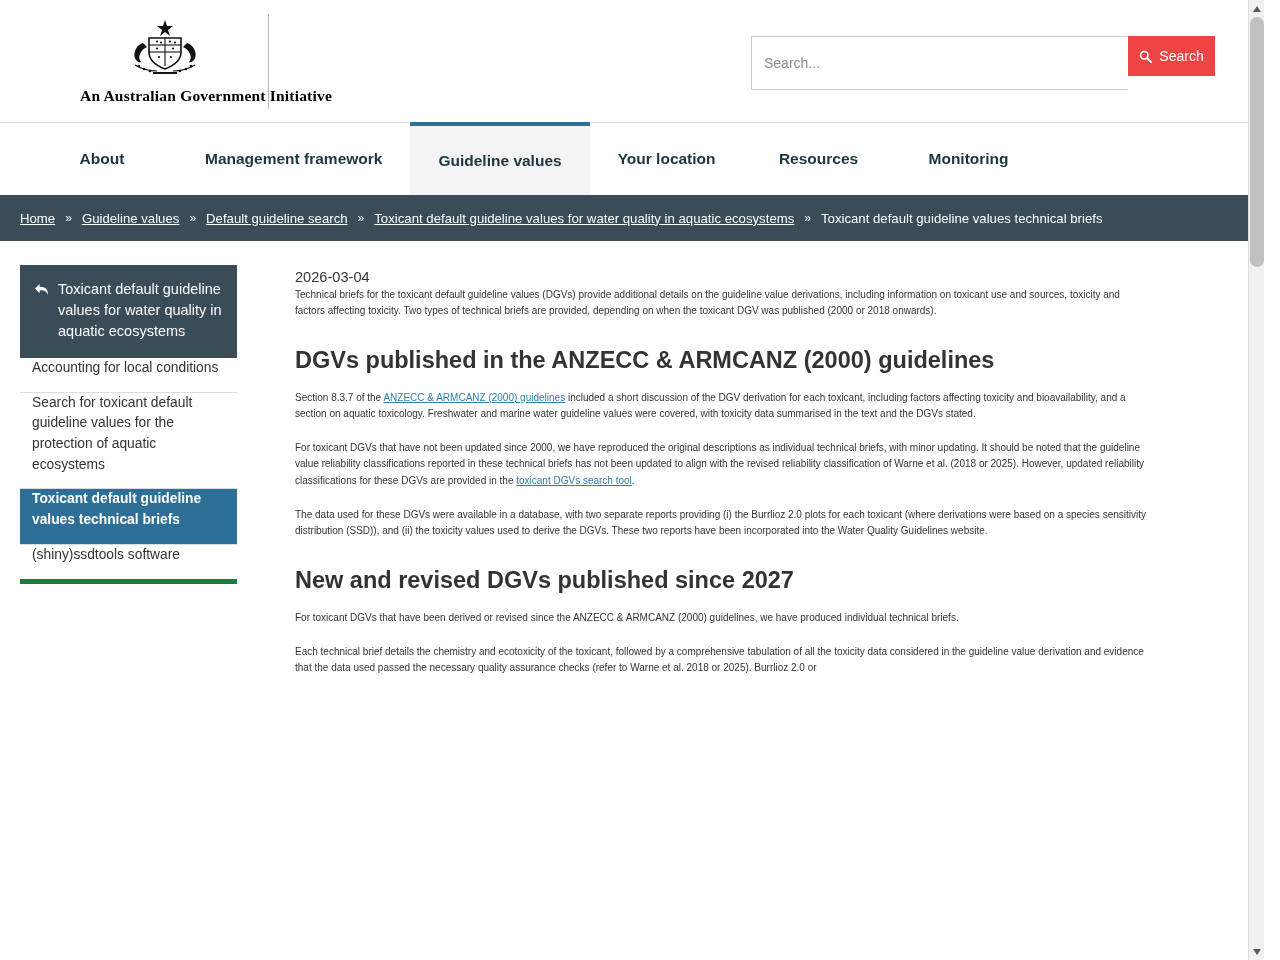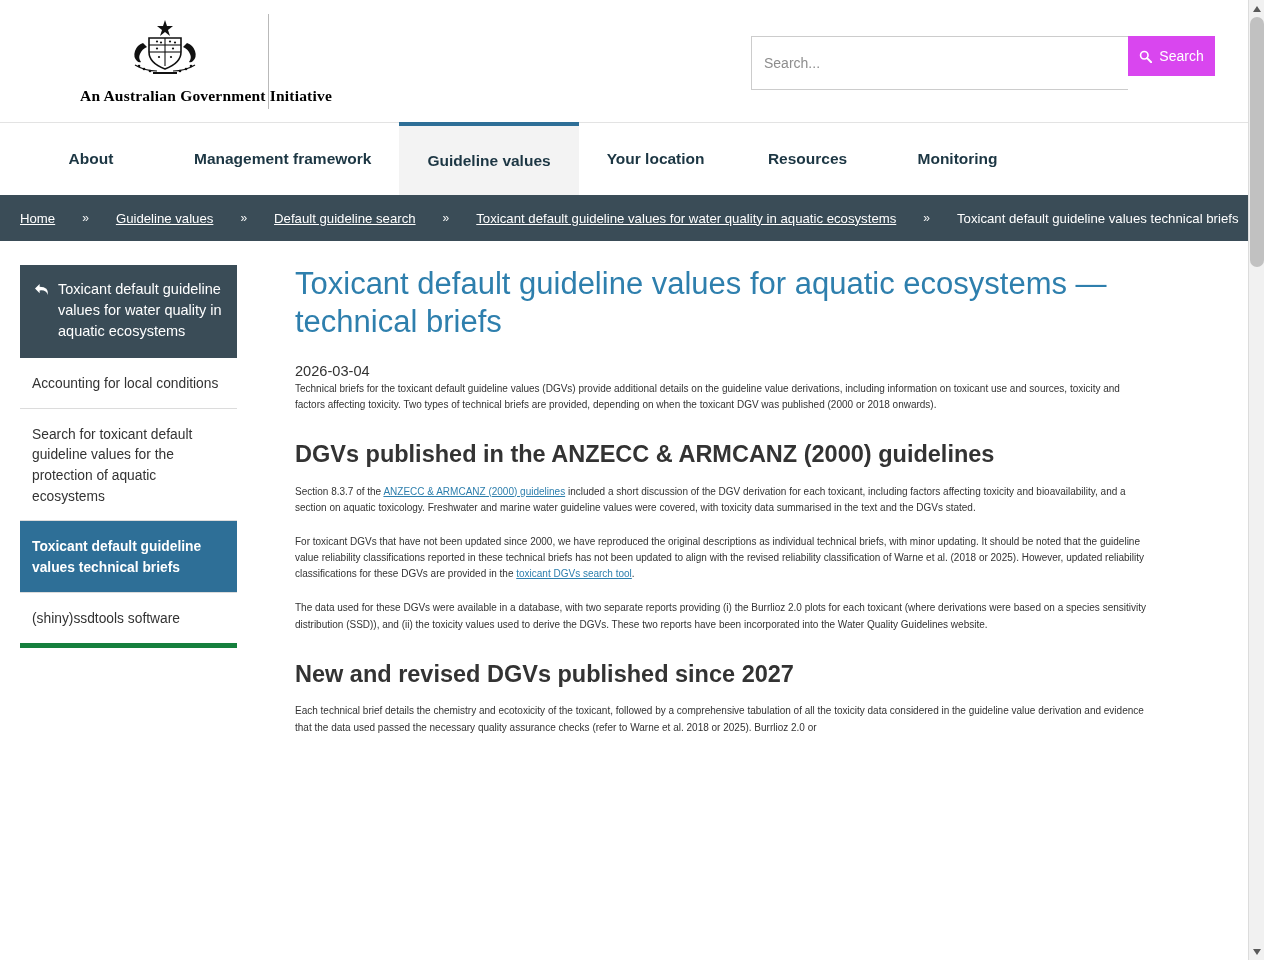--- a/index.html
+++ b/index.html
@@ -107,41 +107,41 @@
     padding: 0 12px;
     font-size: 14px;
     color: #555;
     font-family: "Liberation Sans", sans-serif;
     outline: none;
   }
   .search-input::placeholder { color: #8d8d8d; }
   .search-btn {
     width: 87px;
     height: 40px;
-    background: #d946ef;
+    background: #ef4444;
     color: #fff;
     border: none;
     font-size: 14px;
     font-family: "Liberation Sans", sans-serif;
     cursor: pointer;
     display: flex;
     align-items: center;
     justify-content: center;
     gap: 7px;
   }
   .search-btn svg { display: block; }
 
   
   .nav {
     height: 73px;
     border-top: 1px solid #e3e3e3;
     display: flex;
     align-items: stretch;
     background: #fff;
-    padding-left: 16px;
+    padding-left: 27px;
   }
   .nav-item {
     display: flex;
     align-items: center;
     justify-content: center;
     font-size: 15.5px;
     font-weight: bold;
     color: #1c3643;
     padding: 0 28px;
     cursor: pointer;
@@ -157,21 +157,21 @@
 
   
   .breadcrumb {
     background: #3a4c57;
     color: #fff;
     height: 46px;
     display: flex;
     align-items: center;
     padding-left: 20px;
     font-size: 13.2px;
-    gap: 18px;
+    gap: 1px;
   }
   .breadcrumb a {
     color: #fff;
     text-decoration: underline;
     cursor: pointer;
   }
   .breadcrumb span.sep {
     margin: 0 9px;
     font-size: 12px;
     opacity: .95;
@@ -194,21 +194,21 @@
     padding: 14px 14px 16px 14px;
     font-size: 14.5px;
     line-height: 1.45;
     display: flex;
     gap: 9px;
     cursor: pointer;
   }
   .sb-head .back-arrow { flex: none; margin-top: 2px; }
   .sb-item {
     border-bottom: 1px solid #dcdcdc;
-    padding: 16px 12px 13px 12px;
+    padding: 0 12px 13px 12px;
     font-size: 13.8px;
     line-height: 1.5;
     color: #333;
     cursor: pointer;
     background: #fff;
   }
   .sb-item:first-of-type { border-top: none; }
   .sb-item.active {
     background: #2e6f97;
     color: #fff;
@@ -376,39 +376,39 @@
         </span>
         <span>Toxicant default guideline values for water quality in aquatic ecosystems</span>
       </div>
       <div class="sb-item">Accounting for local conditions</div>
       <div class="sb-item">Search for toxicant default guideline values for the protection of aquatic ecosystems</div>
       <div class="sb-item active">Toxicant default guideline values technical briefs</div>
       <div class="sb-item sb-bottom-rule">(shiny)ssdtools software</div>
     </div>
 
     <div class="main">
-      <h1 class="page-title">Toxicant default guideline values for aquatic ecosystems — technical briefs</h1>
 
       <p class="date">2026-03-04</p>
       <p class="body-text lead">Technical briefs for the toxicant default guideline values (DGVs) provide additional details on the guideline value derivations, including information on toxicant use and sources, toxicity and factors affecting toxicity. Two types of technical briefs are provided, depending on when the toxicant DGV was published (2000 or 2018 onwards).</p>
 
       <h2 class="section">DGVs published in the ANZECC &amp; ARMCANZ (2000) guidelines</h2>
 
       <p class="body-text">
         <span>Section 8.3.7 of the </span><a class="inline">ANZECC &amp; ARMCANZ (2000) guidelines</a><span> included a short discussion of the DGV derivation for each toxicant, including factors affecting toxicity and bioavailability, and a section on aquatic toxicology. Freshwater and marine water guideline values were covered, with toxicity data summarised in the text and the DGVs stated.</span>
       </p>
 
       <p class="body-text">
         <span>For toxicant DGVs that have not been updated since 2000, we have reproduced the original descriptions as individual technical briefs, with minor updating. It should be noted that the guideline value reliability classifications reported in these technical briefs has not been updated to align with the revised reliability classification of Warne et al. (2018 or 2025). However, updated reliability classifications for these DGVs are provided in the </span><a class="inline">toxicant DGVs search tool</a><span>.</span>
       </p>
 
       <p class="body-text">The data used for these DGVs were available in a database, with two separate reports providing (i) the Burrlioz 2.0 plots for each toxicant (where derivations were based on a species sensitivity distribution (SSD)), and (ii) the toxicity values used to derive the DGVs. These two reports have been incorporated into the Water Quality Guidelines website.</p>
 
       <h2 class="section">New and revised DGVs published since 2027</h2>
 
+      <p class="body-text">For toxicant DGVs that have been derived or revised since the ANZECC &amp; ARMCANZ (2000) guidelines, we have produced individual technical briefs.</p>
 
       <p class="body-text">
         <span>Each technical brief details the chemistry and ecotoxicity of the toxicant, followed by a comprehensive tabulation of all the toxicity data considered in the guideline value derivation and evidence that the data used passed the necessary quality assurance checks (refer to Warne et al. 2018 or 2025). Burrlioz 2.0 or </span>
       </p>
     </div>
   </div>
 
   <div class="scrollbar">
     <div class="sb-arrow">
       <svg width="8" height="6" viewBox="0 0 8 6">

